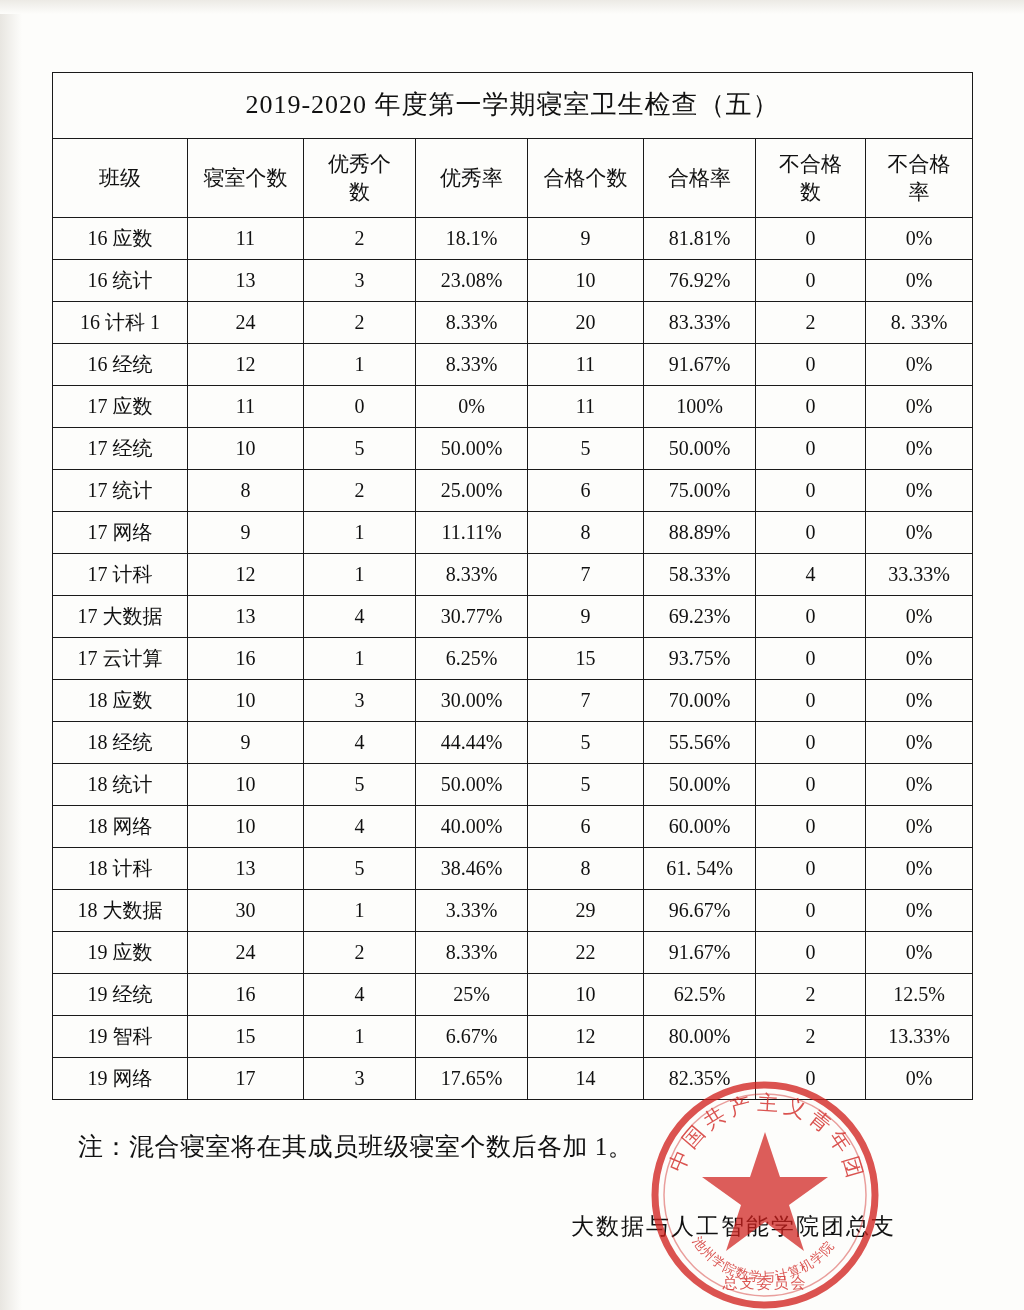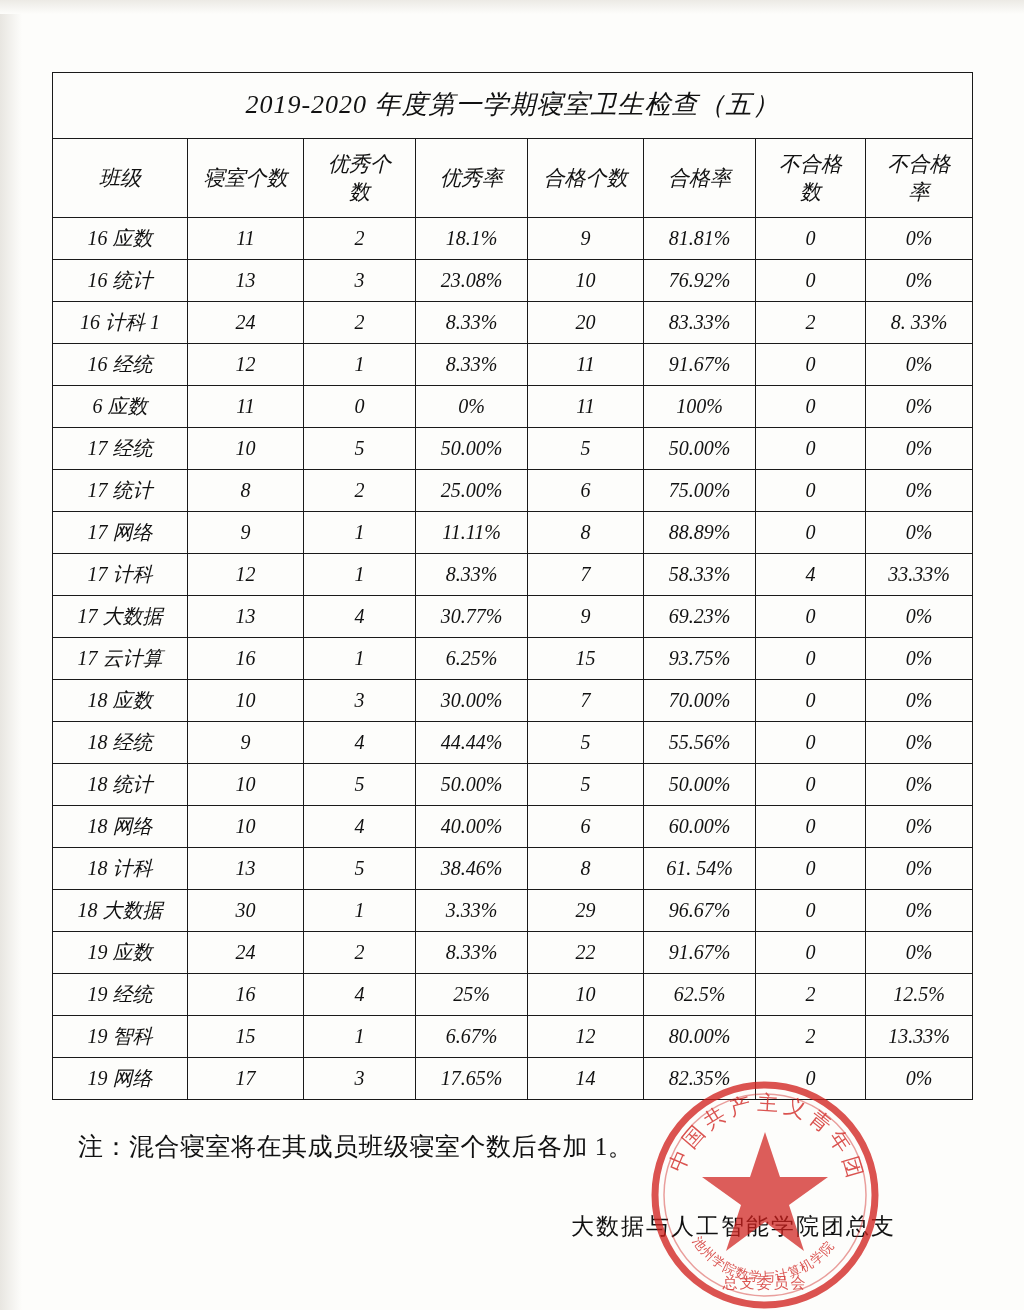--- a/index.html
+++ b/index.html
@@ -40,21 +40,20 @@
     position: absolute;
     left: 52px;
     top: 72px;
     width: 920px;
   }
 
   table.main {
     border-collapse: collapse;
     width: 920px;
     table-layout: fixed;
-    font-style: italic;
   }
   table.main td, table.main th {
     border: 1.4px solid #1a1a1a;
     text-align: center;
     vertical-align: middle;
     font-weight: normal;
   }
   .title-cell {
     font-size: 26px;
     font-weight: bold;
@@ -178,21 +177,21 @@
             <td class="class-name">16 经统</td>
             <td>12</td>
             <td>1</td>
             <td>8.33%</td>
             <td>11</td>
             <td>91.67%</td>
             <td>0</td>
             <td>0%</td>
           </tr>
           <tr>
-            <td class="class-name">6 应数</td>
+            <td class="class-name">17 应数</td>
             <td>11</td>
             <td>0</td>
             <td>0%</td>
             <td>11</td>
             <td>100%</td>
             <td>0</td>
             <td>0%</td>
           </tr>
           <tr>
             <td class="class-name">17 经统</td>

